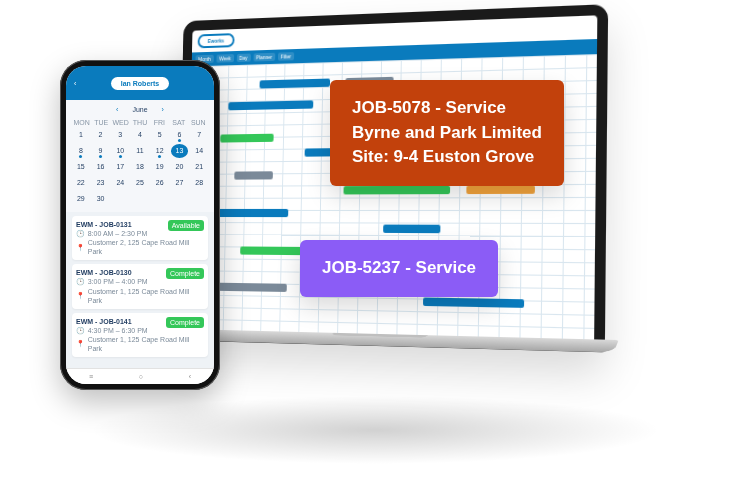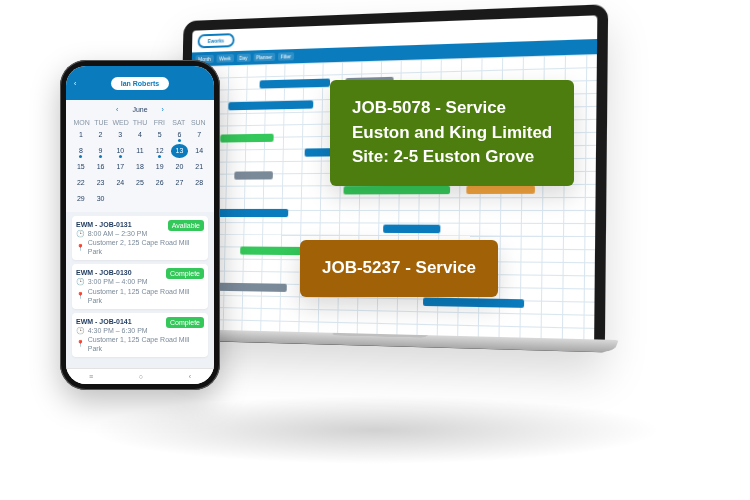--- a/index.html
+++ b/index.html
@@ -167,22 +167,22 @@
   .callout{
     position:absolute;
     color:#fff;
     font-weight:700;
     padding:16px 22px;
     border-radius:6px;
     box-shadow:0 10px 24px rgba(0,0,0,.15);
     font-size:17px;
     line-height:1.45;
   }
-  .callout.teal{ background:#4d7c0f; left:330px; top:80px; }
-  .callout.green{ background:#a16207; left:300px; top:240px; }
+  .callout.teal{ background:#c2410c; left:330px; top:80px; }
+  .callout.green{ background:#8b5cf6; left:300px; top:240px; }
 </style>
 </head>
 <body>
 
 <div class="ground-shadow"></div>
 
 <div class="laptop">
   <div class="laptop-screen-wrap">
     <div class="sched">
       <div class="sched-logo">
@@ -299,19 +299,19 @@
       <span class="pico">≡</span>
       <span class="pico">○</span>
       <span class="pico">‹</span>
     </div>
 
   </div>
 </div>
 
 <div class="callout teal">
   <div>JOB-5078 - Service</div>
-  <div>Euston and King Limited</div>
-  <div>Site: 2-5 Euston Grove</div>
+  <div>Byrne and Park Limited</div>
+  <div>Site: 9-4 Euston Grove</div>
 </div>
 
 <div class="callout green">
   <div>JOB-5237 - Service</div>
 </div>
 
 </body></html>

